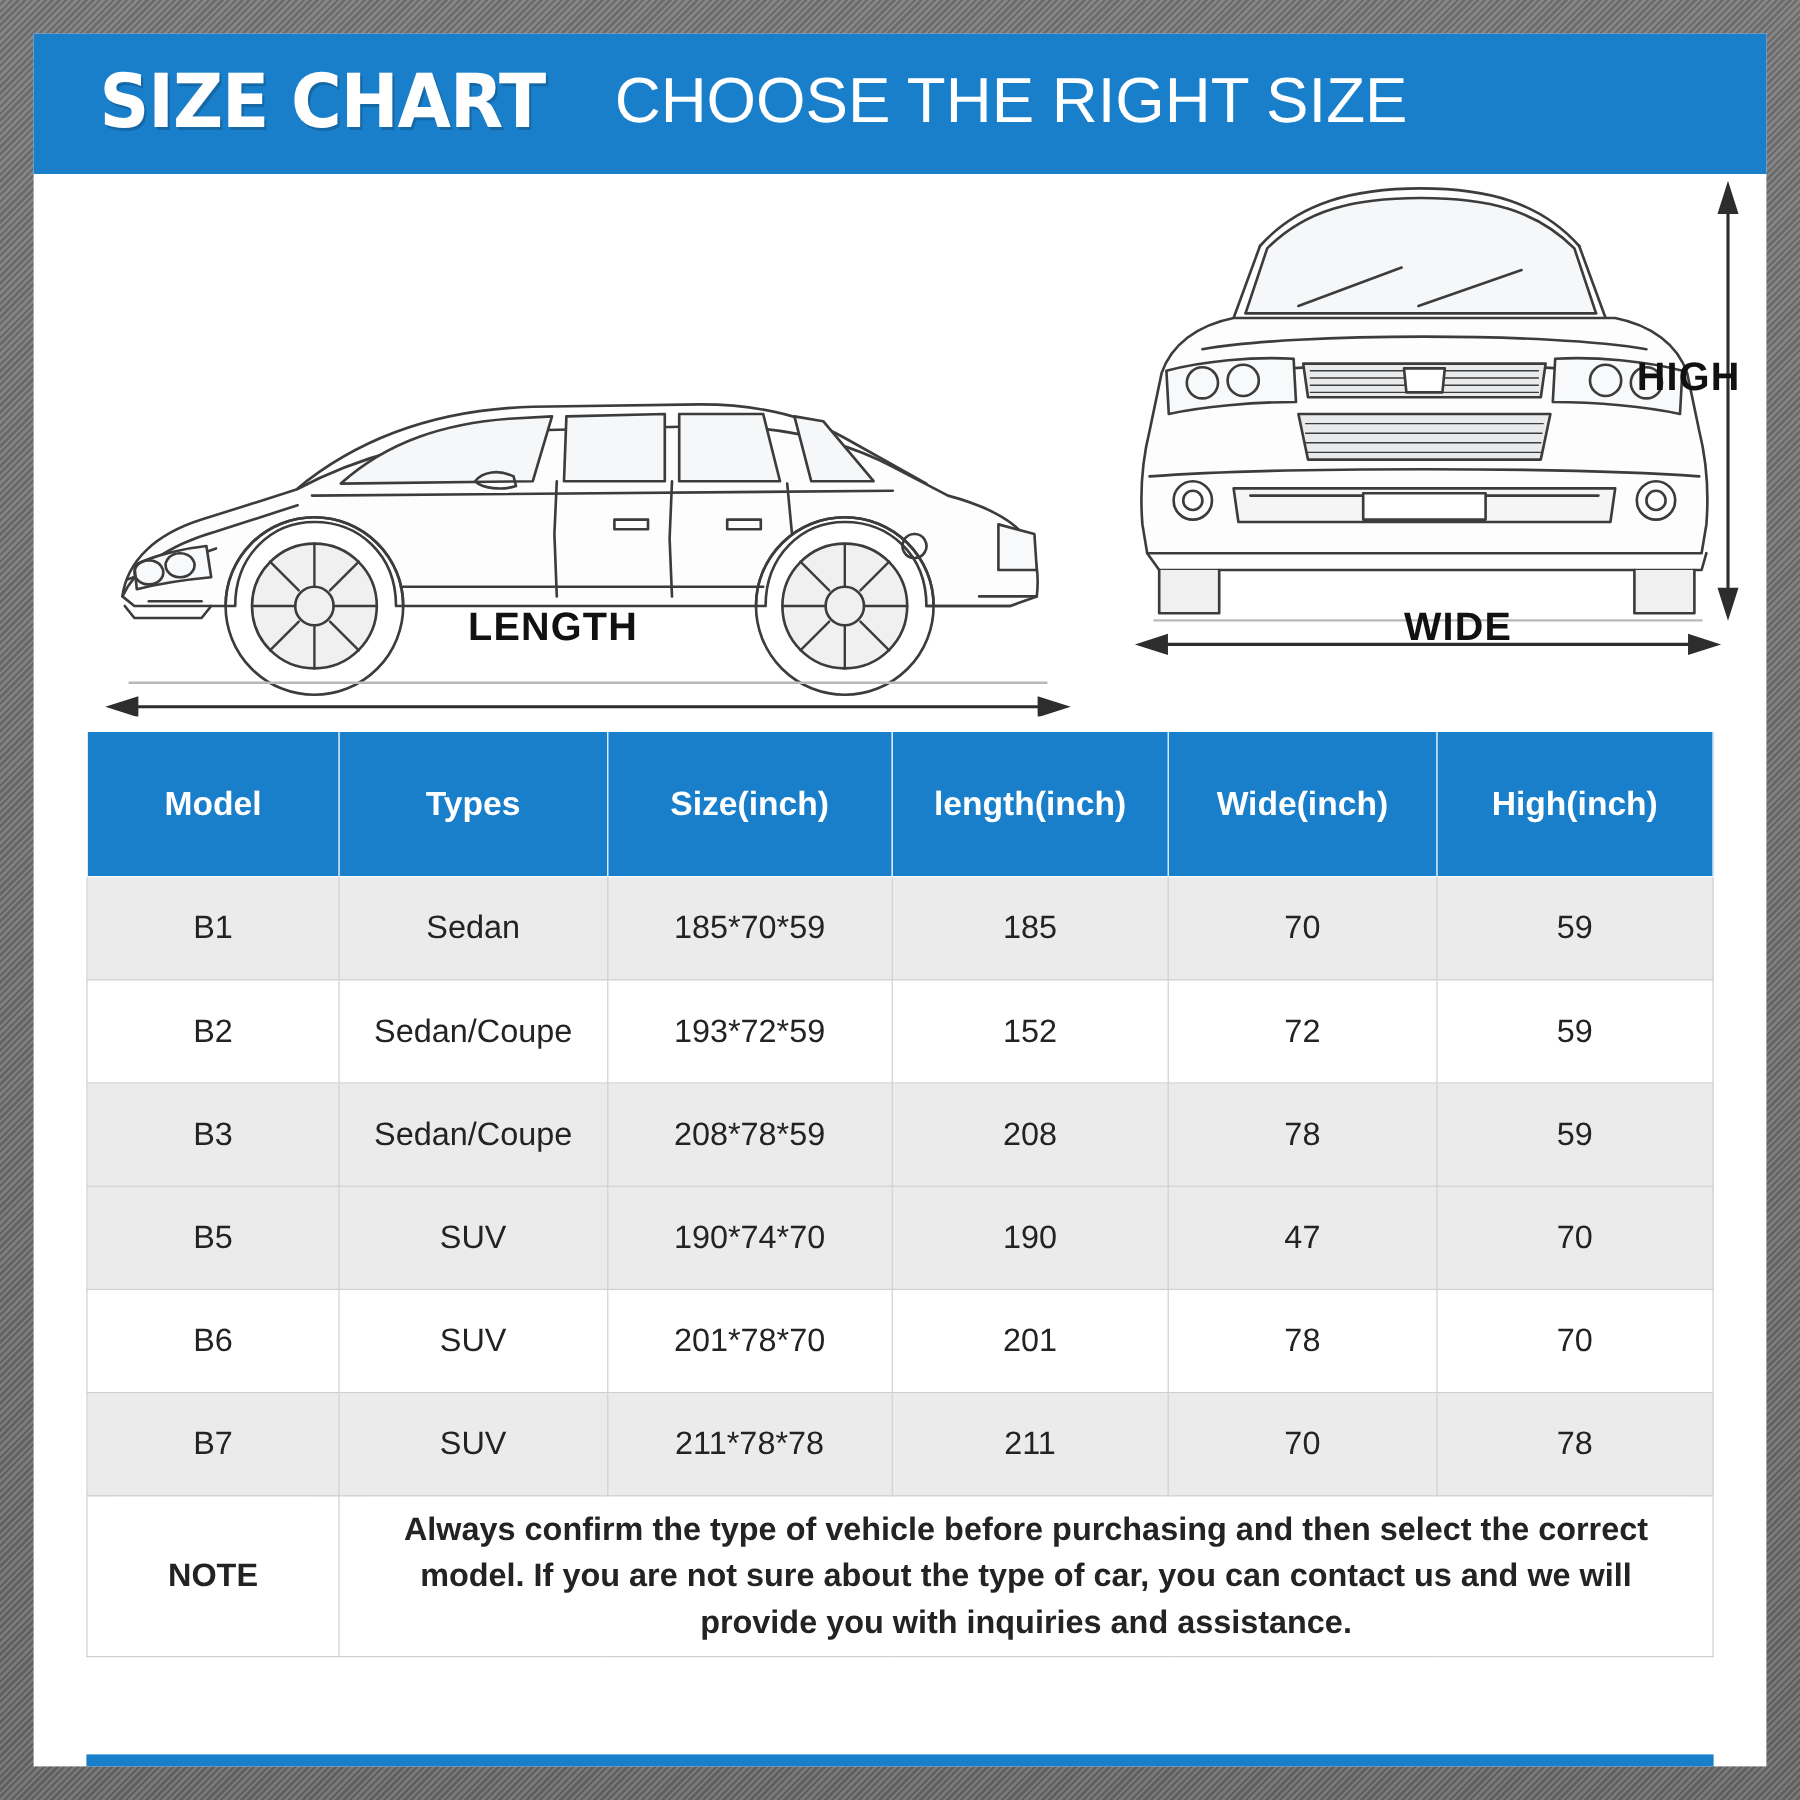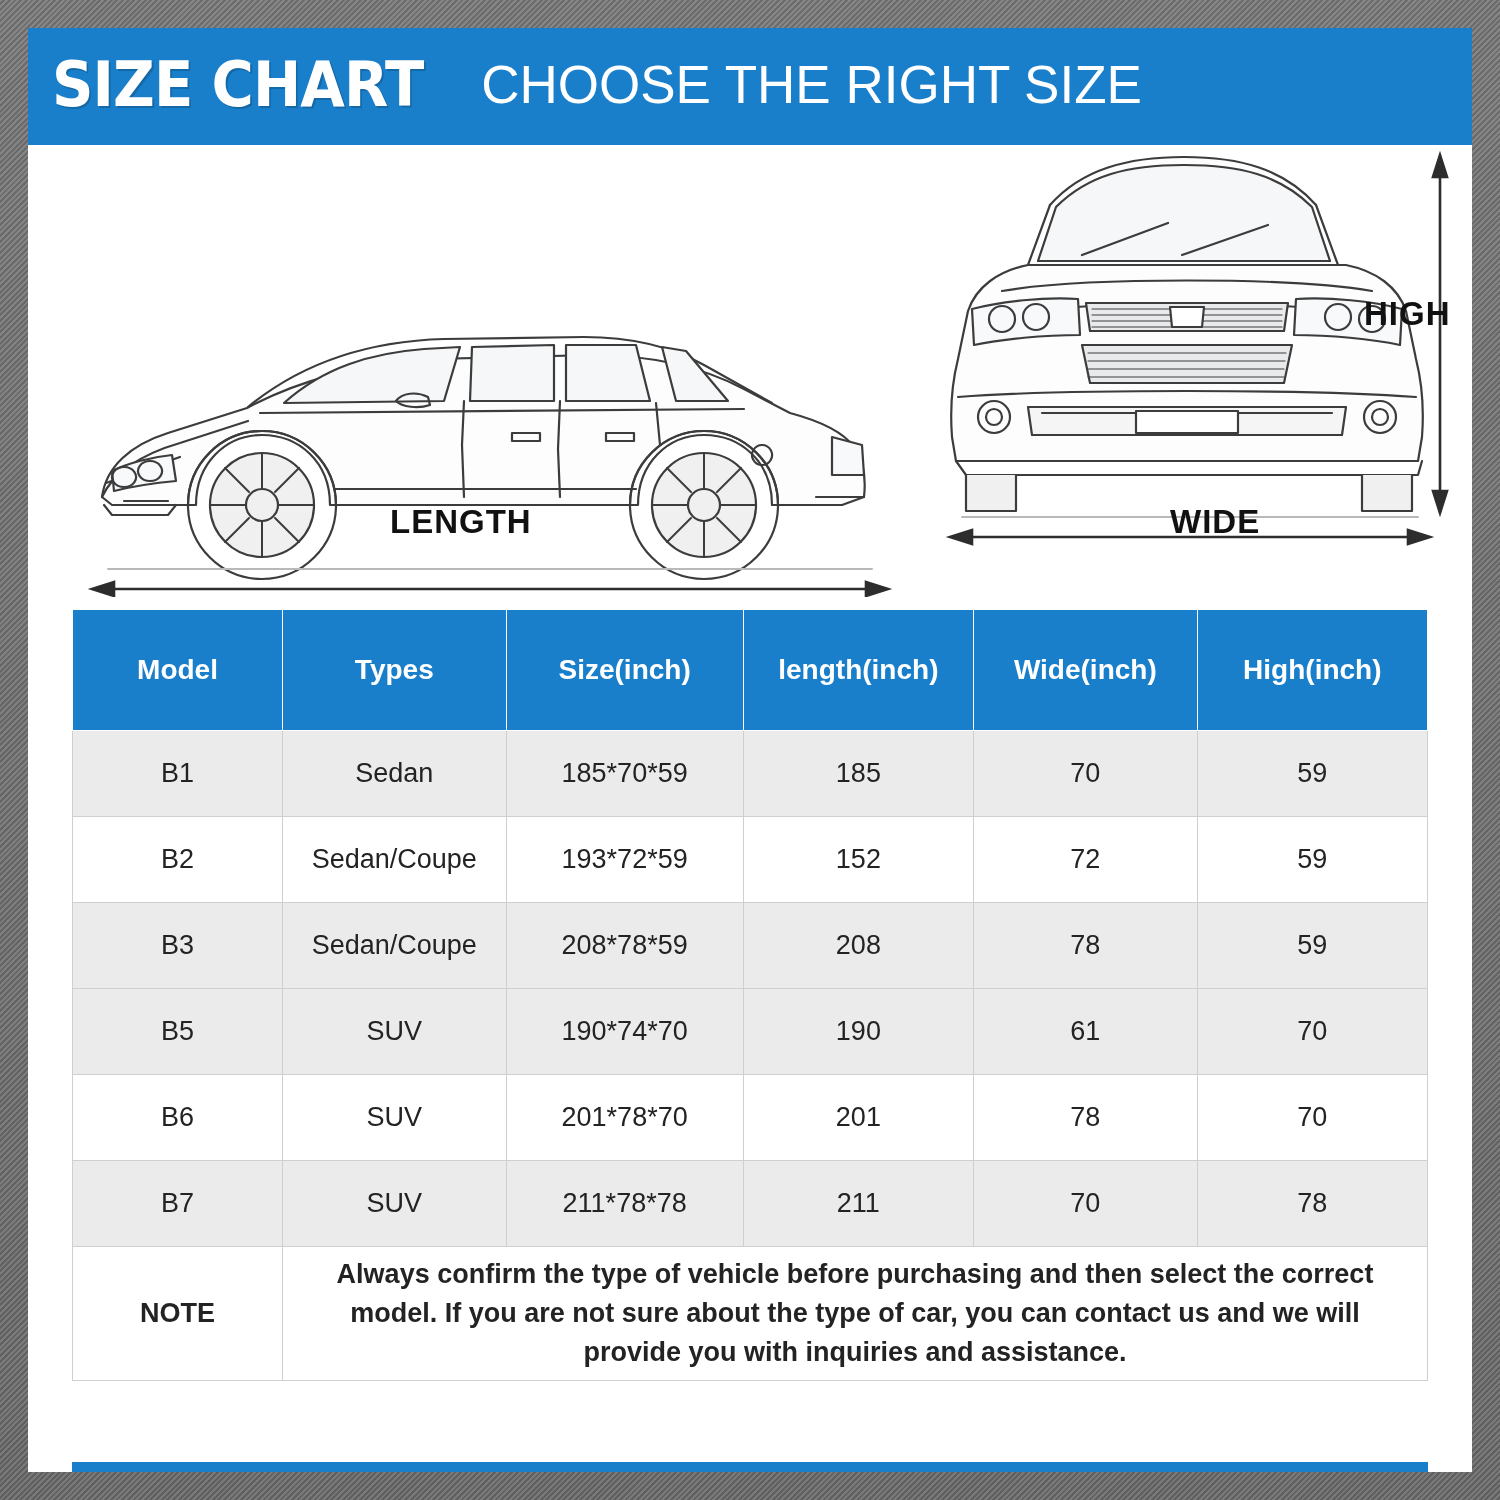--- a/index.html
+++ b/index.html
@@ -37,21 +37,21 @@
     box-sizing: border-box;
     display: flex;
     flex-direction: column;
   }
   
   .banner {
     background: #1a7fcb;
     height: 112px;
     display: flex;
     align-items: center;
-    padding-left: 24px;
+    padding-left: 55px;
     box-sizing: border-box;
     flex: none;
   }
   .banner .strong {
     color: #ffffff;
     font-family: "DejaVu Sans", sans-serif;
     font-weight: bold;
     font-size: 62px;
     letter-spacing: -1px;
     text-shadow: 2px 2px 0 rgba(0,0,0,0.18);
@@ -391,21 +391,21 @@
               <td>208*78*59</td>
               <td>208</td>
               <td>78</td>
               <td>59</td>
             </tr>
             <tr class="alt">
               <td>B5</td>
               <td>SUV</td>
               <td>190*74*70</td>
               <td>190</td>
-              <td>61</td>
+              <td>47</td>
               <td>70</td>
             </tr>
             <tr>
               <td>B6</td>
               <td>SUV</td>
               <td>201*78*70</td>
               <td>201</td>
               <td>78</td>
               <td>70</td>
             </tr>

